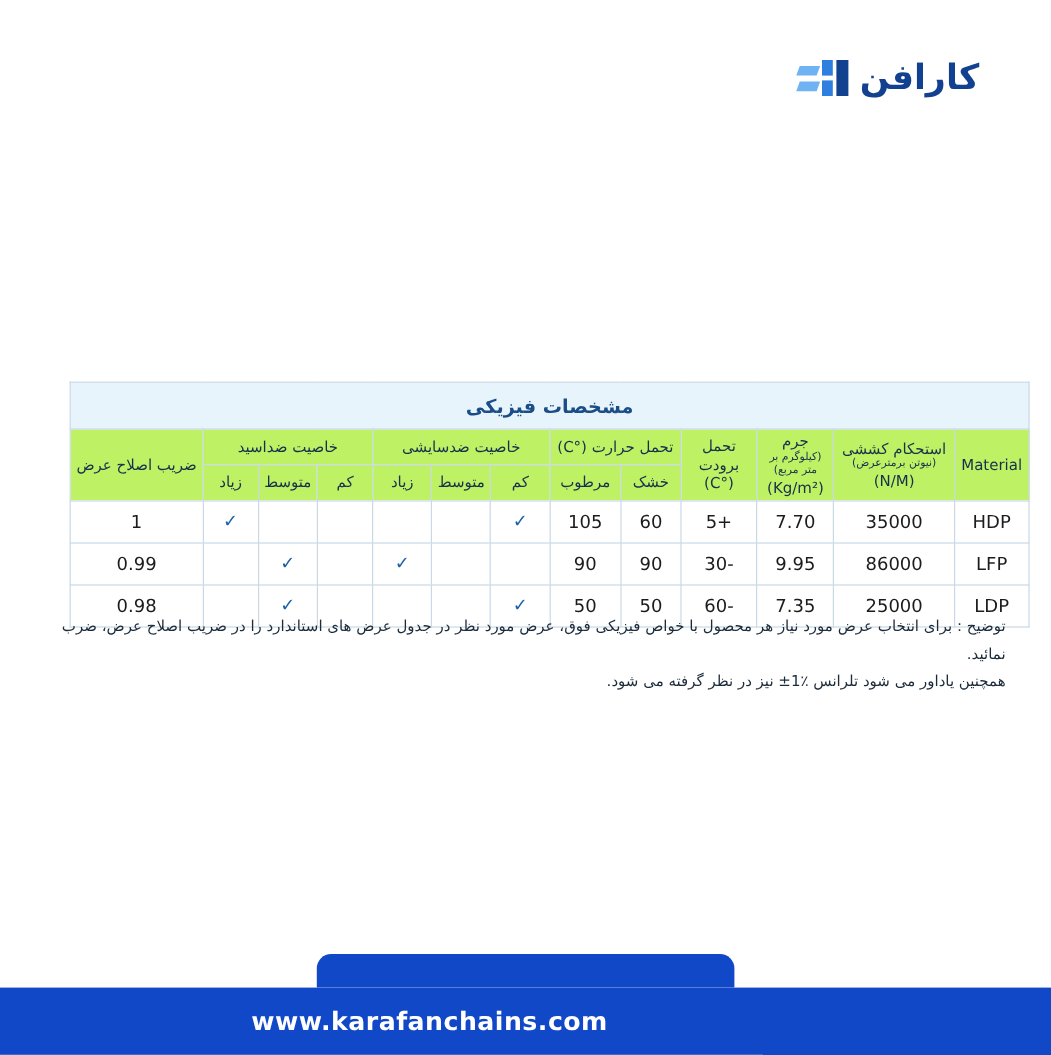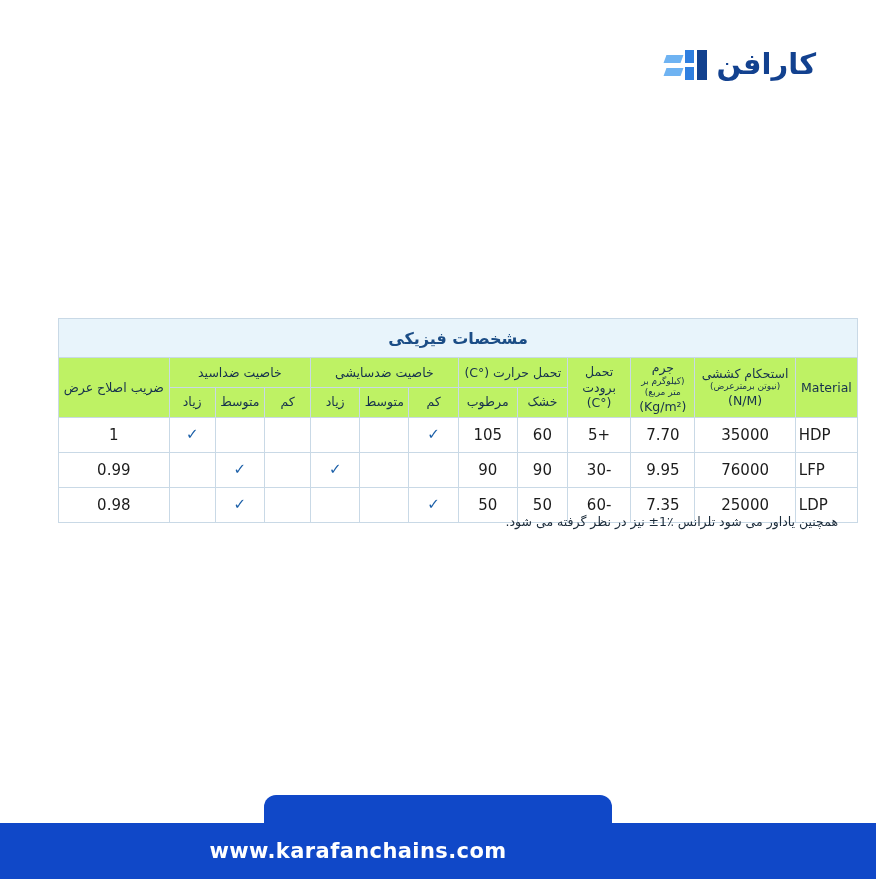--- a/index.html
+++ b/index.html
@@ -89,21 +89,21 @@
     line-height: 1.3;
   }
   .hdr-h1 { height: 26px; }
   .hdr-h2 { height: 26px; }
   .body-row td {
     height: 30px;
     font-size: 15px;
     background: #ffffff;
   }
   .body-row td.material-cell {
-    text-align: left;
+    text-align: center;
     font-size: 15px;
   }
   .check {
     color: #1b5fa8;
     font-size: 16px;
     font-weight: bold;
     line-height: 1;
   }
   .material-head {
     font-size: 13.5px;
@@ -239,21 +239,21 @@
         <td class="check"></td>
         <td class="check"></td>
         <td class="check"></td>
         <td class="check"></td>
         <td class="check">✓</td>
         <td>1</td>
       </tr>
 
       <tr class="body-row">
         <td class="material-cell">LFP</td>
-        <td>76000</td>
+        <td>86000</td>
         <td>9.95</td>
         <td>-30</td>
         <td>90</td>
         <td>90</td>
         <td class="check"></td>
         <td class="check"></td>
         <td class="check">✓</td>
         <td class="check"></td>
         <td class="check">✓</td>
         <td class="check"></td>
@@ -273,20 +273,21 @@
         <td class="check"></td>
         <td class="check">✓</td>
         <td class="check"></td>
         <td>0.98</td>
       </tr>
     </tbody>
   </table>
 </div>
 
 <div class="notes">
+  <span class="n-line">توضیح : برای انتخاب عرض مورد نیاز هر محصول با خواص فیزیکی فوق، عرض مورد نظر در جدول عرض های استاندارد را در ضریب اصلاح عرض، ضرب نمائید.</span>
   <span class="n-line">همچنین یاداور می شود تلرانس ٪1± نیز در نظر گرفته می شود.</span>
 </div>
 
 <div class="footer-tab"></div>
 <div class="footer-bar"></div>
 <div class="footer-text">
   <span>www.karafanchains.com</span>
 </div>
 
 </body></html>

